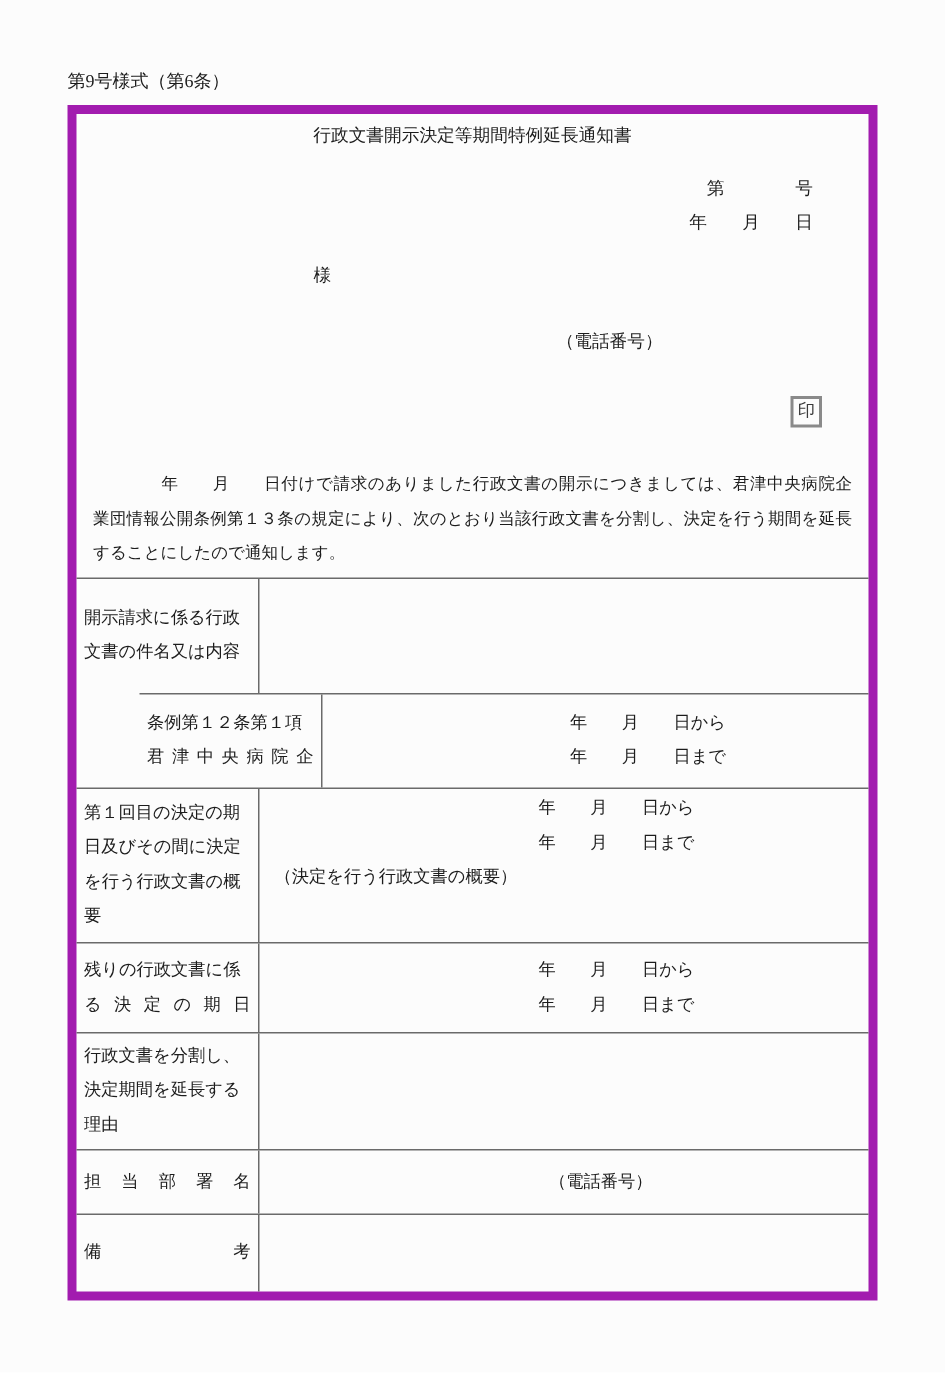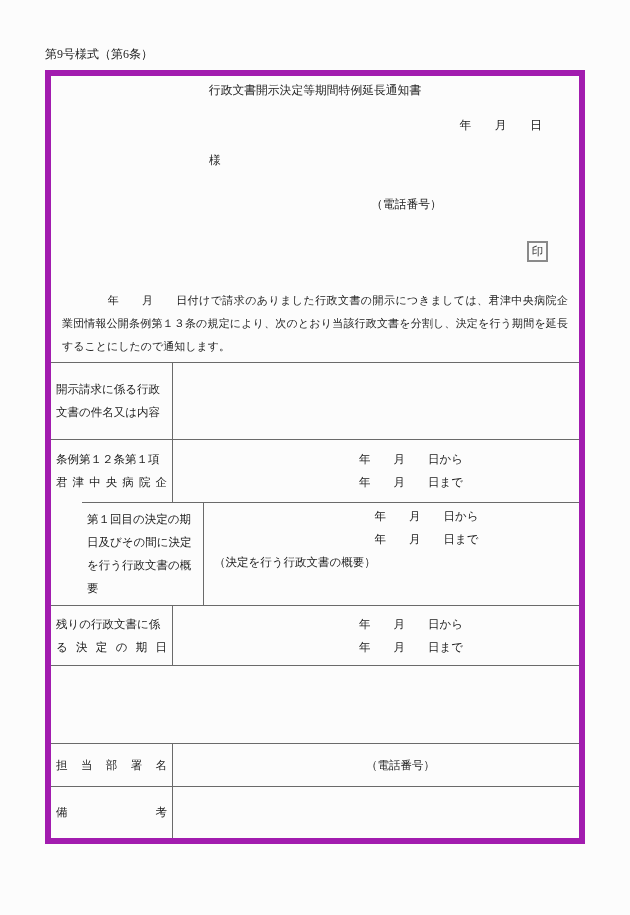--- a/index.html
+++ b/index.html
@@ -115,39 +115,40 @@
     padding-top: 2px;
   }
   .stretch {
     text-align: justify;
     text-align-last: justify;
     text-justify: inter-character;
   }
   .date-line { padding-left: 70px; text-align: center; }
   .phone-line { padding-left: 183px; }
   .row-1 { height: 77px; }
-  .row-2 { height: 63px; }
-  .row-3 { height: 103px; margin-left: 31px; }
+  .row-2 { height: 63px; margin-left: 42px; }
+  .row-3 { height: 103px; }
   .row-4 { height: 60px; }
   .row-5 { height: 78px; }
   .row-6 { height: 43px; }
   .row-7 { height: 52px; }
 </style>
 </head>
 <body>
 
 <div class="page">
 
   <div class="form-note">第9号様式（第6条）</div>
 
   <div class="sheet">
 
     <div class="form-title">行政文書開示決定等期間特例延長通知書</div>
 
     <div class="doc-number-block">
+      <div>第　　　　号</div>
       <div>年　　月　　日</div>
     </div>
 
     <div class="recipient-line">様</div>
 
     <div class="issuer-line">（電話番号）</div>
 
     <div class="seal-line">
       <span class="seal-box">印</span>
     </div>
@@ -198,20 +199,25 @@
           <div>残りの行政文書に係</div>
           <div class="stretch">る決定の期日</div>
         </div>
         <div class="cell-value">
           <div class="date-line">年　　月　　日から</div>
           <div class="date-line">年　　月　　日まで</div>
         </div>
       </div>
 
       <div class="trow row-5">
+        <div class="cell-label">
+          <div>行政文書を分割し、</div>
+          <div>決定期間を延長する</div>
+          <div>理由</div>
+        </div>
         <div class="cell-value"></div>
       </div>
 
       <div class="trow row-6">
         <div class="cell-label">
           <div class="stretch">担当部署名</div>
         </div>
         <div class="cell-value">
           <div class="phone-line">（電話番号）</div>
         </div>

